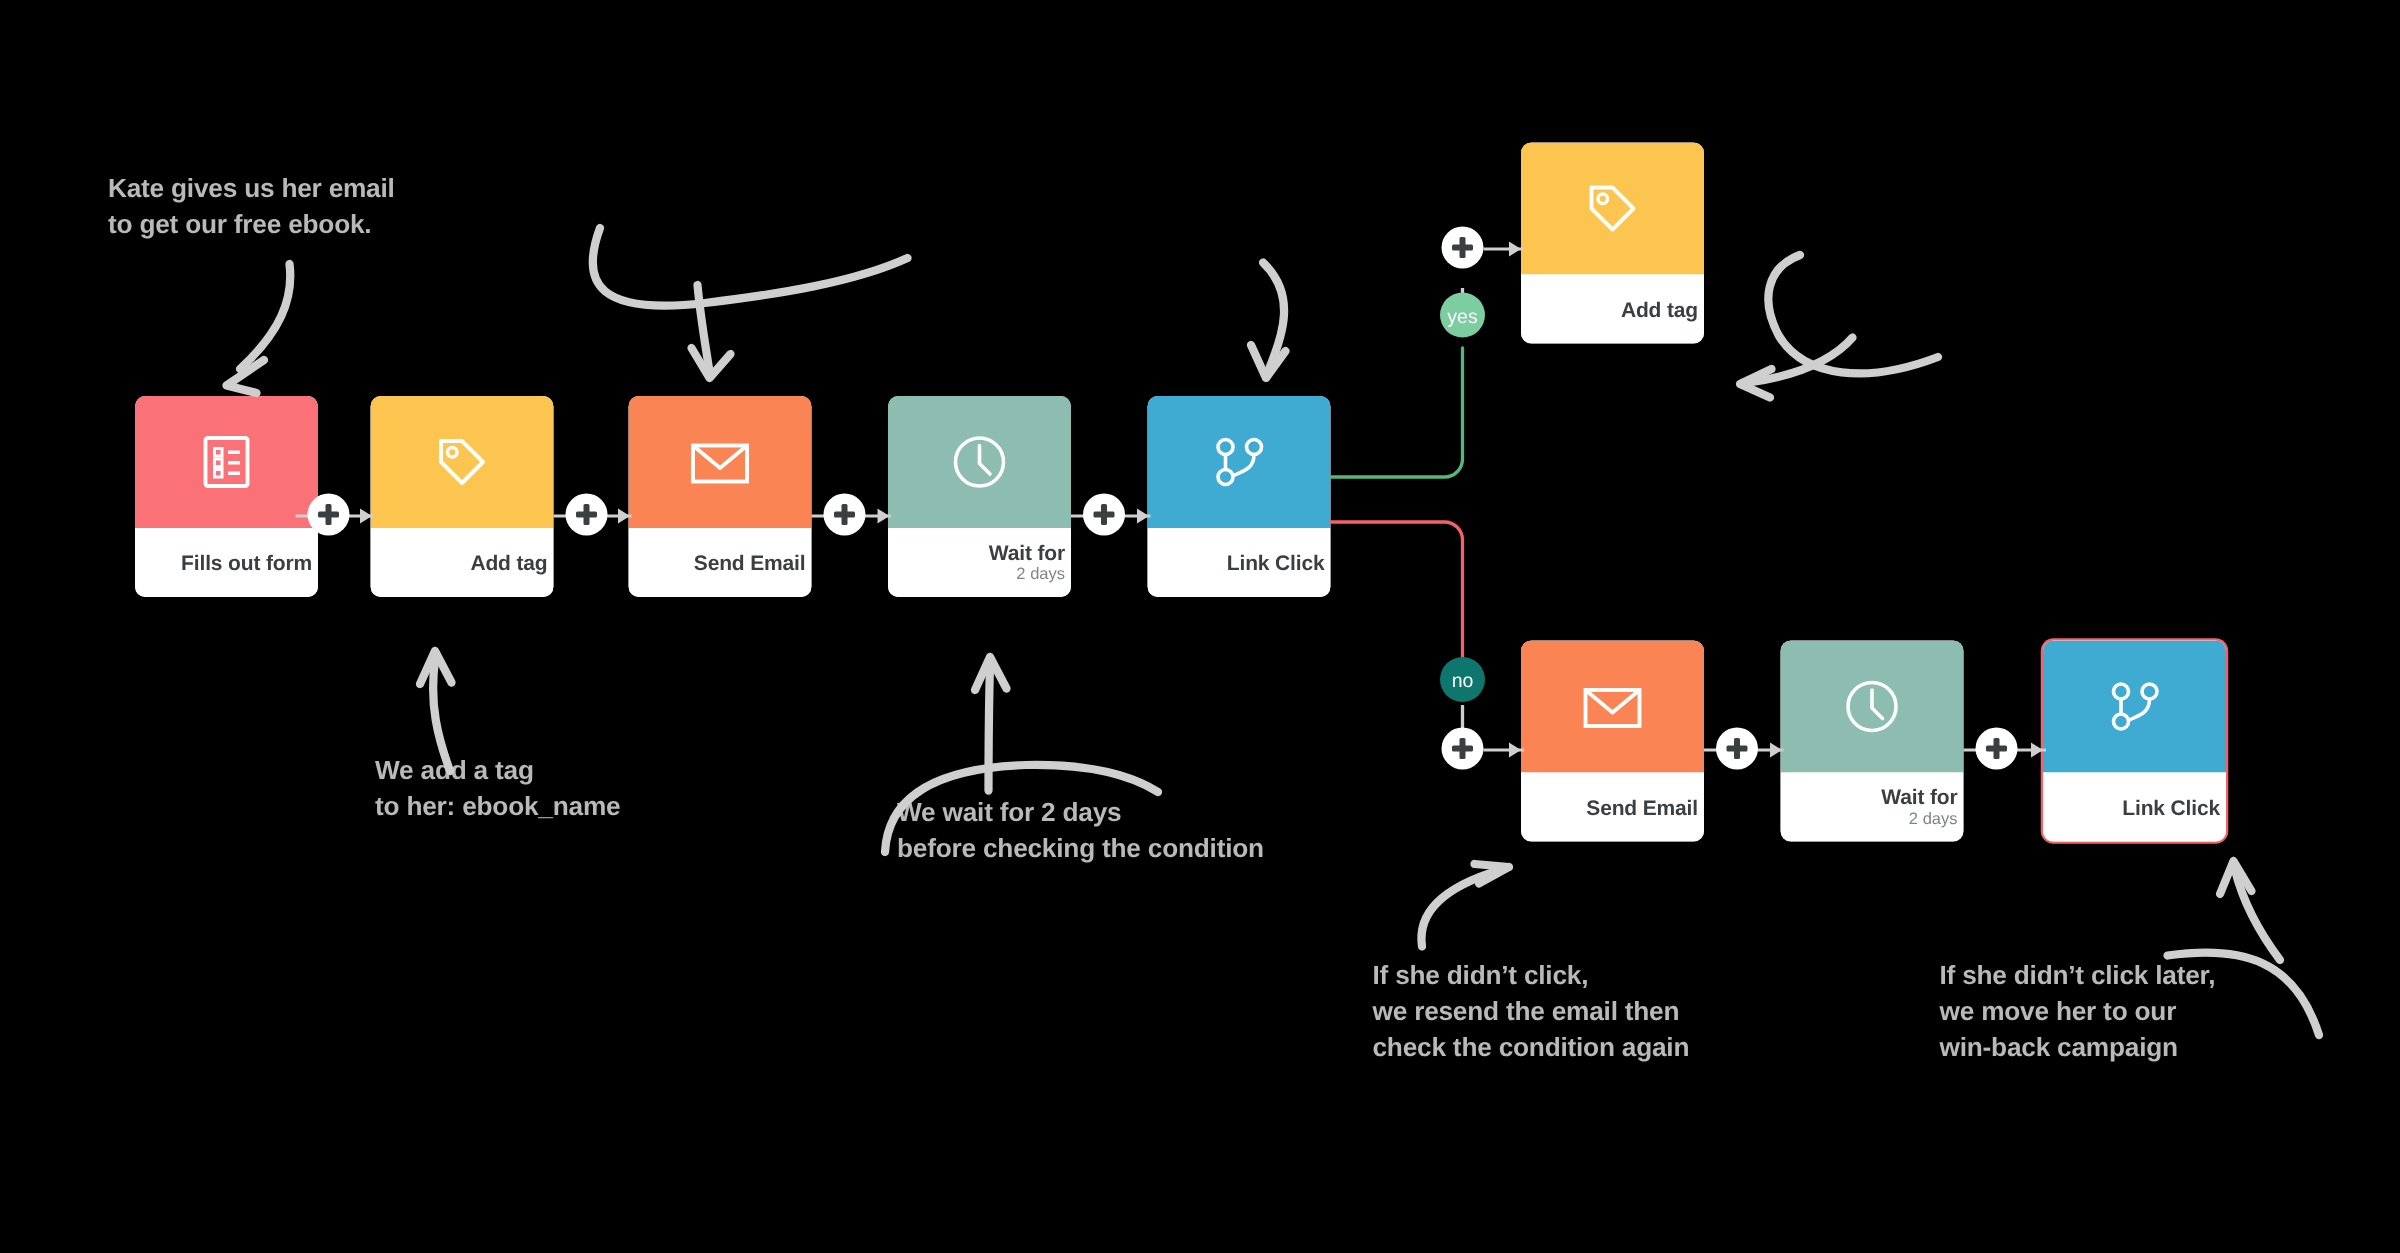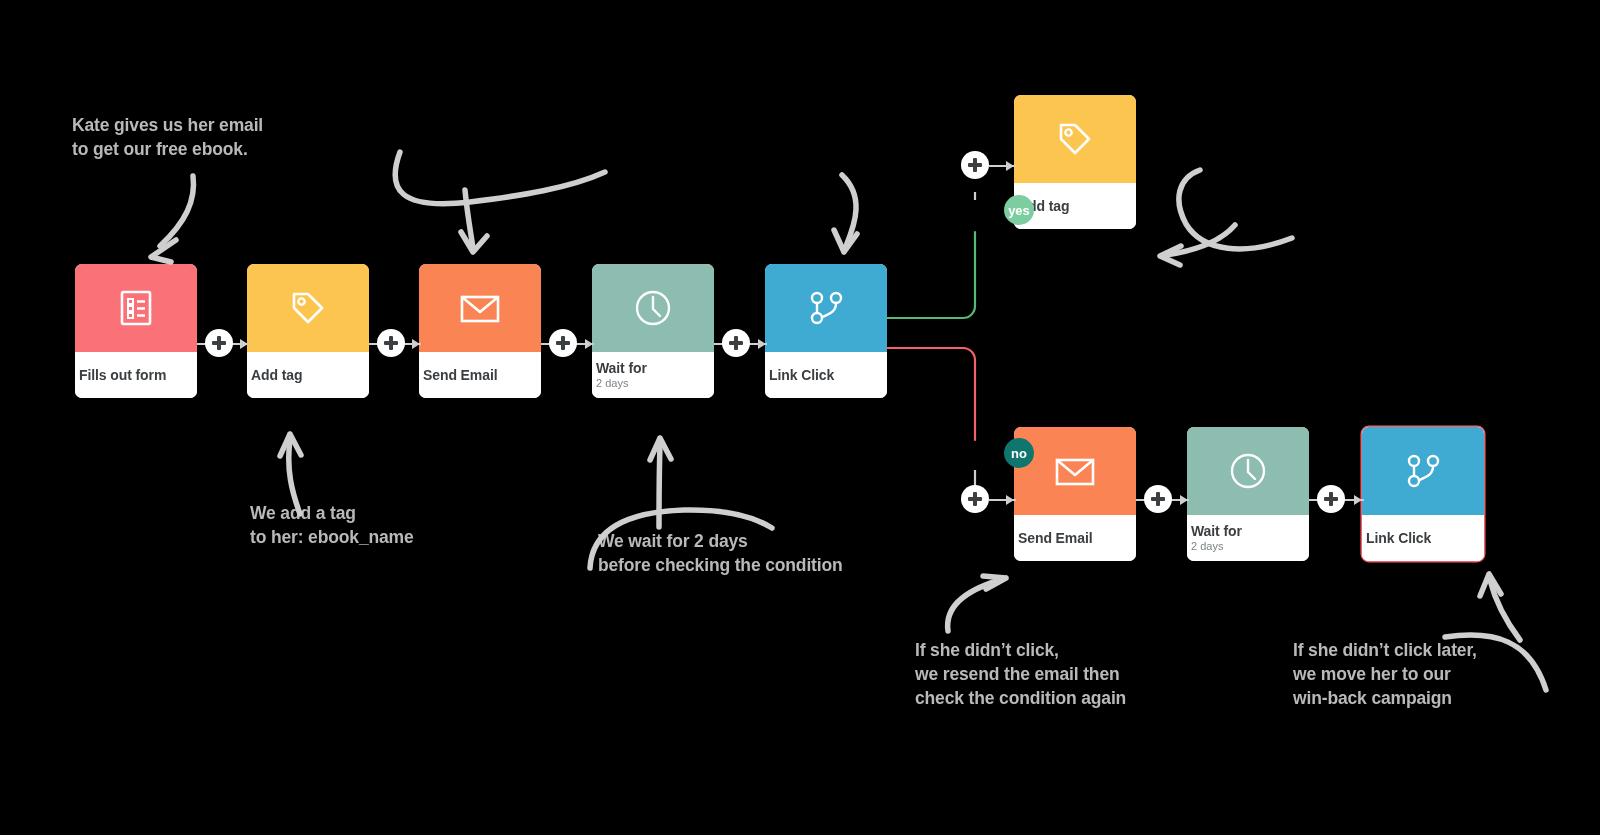--- a/index.html
+++ b/index.html
@@ -18,21 +18,21 @@
     background:#fff;
     box-shadow:0 1px 2px rgba(0,0,0,0.25);
   }
   .node .head{
     height:88px;
     display:flex;align-items:center;justify-content:center;
   }
   .node .body{
     background:#fff;
     height:46px;
-    display:flex;flex-direction:column;align-items:flex-start;justify-content:center;
+    display:flex;flex-direction:column;align-items:flex-end;justify-content:center;
     padding:0 4px;
   }
   .node .title{
     color:#3b3f42;
     font-size:14px;
     font-weight:bold;
     letter-spacing:-0.1px;
     line-height:1.05;
     white-space:nowrap;
   }
@@ -60,23 +60,22 @@
     content:"";position:absolute;background:#3b3f42;border-radius:1px;
   }
   .plus .g:before{left:5px;top:0;width:4px;height:14px;}
   .plus .g:after{left:0;top:5px;width:14px;height:4px;}
 
   
   .badge{
     position:absolute;
     width:30px;height:30px;border-radius:50%;
     display:flex;align-items:center;justify-content:center;
-    color:#fff;font-size:13px;font-weight:bold;
+    color:#fff;font-size:13px;font-weight:normal;
     z-index:5;
-    margin-left:44px;
   }
   .badge.yes{background:#7ccd9f;}
   .badge.no{background:#0f766e;}
 
   
   .hline{
     position:absolute;height:2px;background:#cfcfcf;z-index:1;
   }
   .arrowhead{
     position:absolute;width:0;height:0;z-index:2;
@@ -159,21 +158,21 @@
   <div class="arrowhead" style="left:1006px;top:161px;"></div>
 
   <div class="hline" style="left:989px;top:499px;width:27px;"></div>
   <div class="arrowhead" style="left:1006px;top:495px;"></div>
 
   <div class="hline" style="left:1136px;top:499px;width:53px;"></div>
   <div class="arrowhead" style="left:1180px;top:495px;"></div>
   <div class="hline" style="left:1309px;top:499px;width:55px;"></div>
   <div class="arrowhead" style="left:1354px;top:495px;"></div>
 
-  <div class="node" style="left:75px;top:264px;">
+  <div class="node" style="left:90px;top:264px;">
     <div class="head" style="background:#fa7178;">
       <svg width="44" height="44" viewBox="0 0 44 44">
         <rect x="8" y="6" width="28" height="32" rx="1.5" fill="none" stroke="#fff" stroke-width="2.6"></rect>
         <rect x="14" y="13" width="5" height="5" fill="none" stroke="#fff" stroke-width="2"></rect>
         <rect x="14" y="20" width="5" height="5" fill="none" stroke="#fff" stroke-width="2"></rect>
         <rect x="14" y="27" width="5" height="5" fill="none" stroke="#fff" stroke-width="2"></rect>
         <line x1="23" y1="15.5" x2="31" y2="15.5" stroke="#fff" stroke-width="2.4"></line>
         <line x1="23" y1="22.5" x2="31" y2="22.5" stroke="#fff" stroke-width="2.4"></line>
         <line x1="23" y1="29.5" x2="31" y2="29.5" stroke="#fff" stroke-width="2.4"></line>
       </svg>

